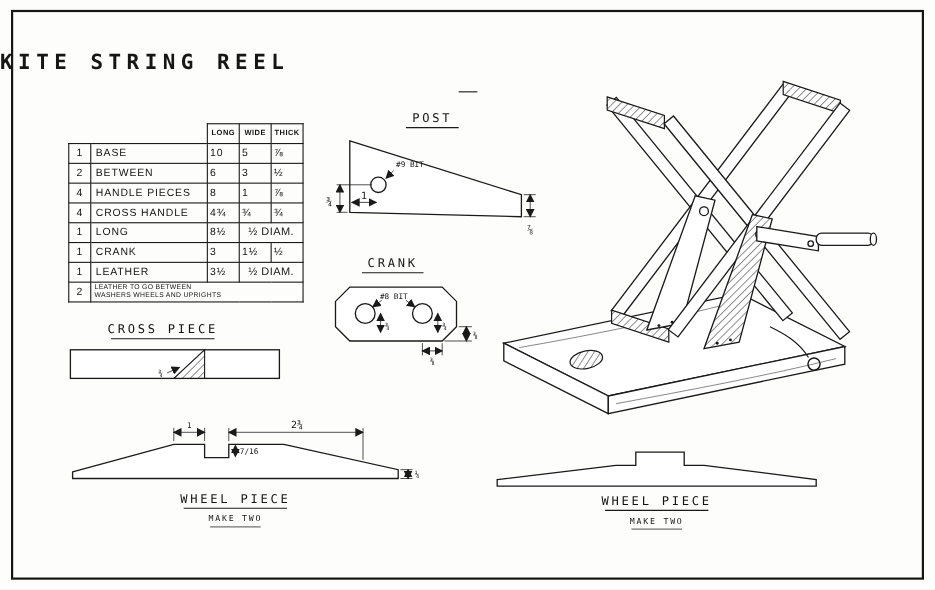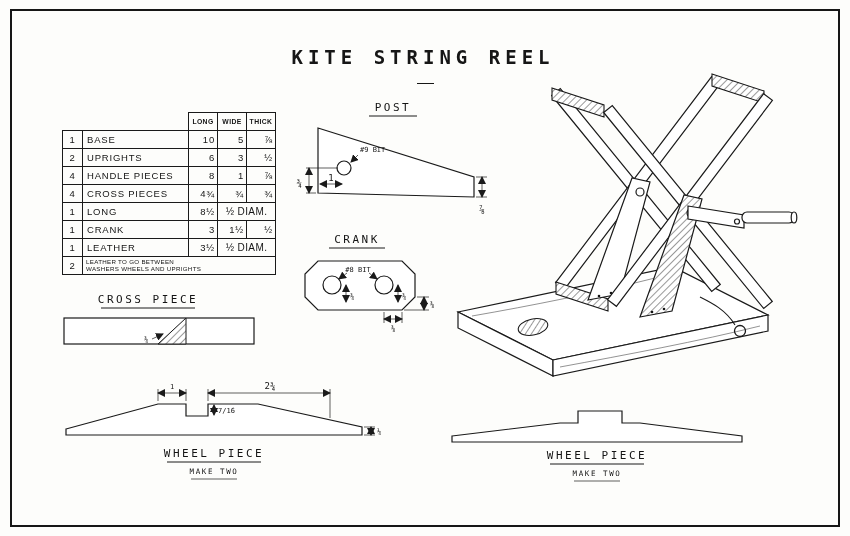--- a/index.html
+++ b/index.html
@@ -1,31 +1,31 @@
 <!DOCTYPE html>
 <html><head>
 <meta charset="utf-8">
 <style>
   html,body{margin:0;padding:0;background:#e8e8e4;}
   .sheet{position:relative;width:850px;height:536px;background:#fdfdfb;overflow:hidden;
          font-family:"DejaVu Sans Mono",monospace;color:#141414;}
   .frame{position:absolute;left:10px;top:9px;right:10px;bottom:9px;border:2px solid #161616;}
-  .title{position:absolute;left:0;right:4px;top:46px;text-align:center;font-size:19px;
+  .title{position:absolute;left:0;right:4px;top:46px;font-size:19px;
          letter-spacing:5px;font-weight:600;color:#161616;}
   .title-dash{position:absolute;left:417px;top:83px;width:17px;border-top:1.6px solid #161616;}
   .plans{position:absolute;left:0;top:0;width:850px;height:536px;}
   
   .parts{position:absolute;left:62px;top:112px;border-collapse:collapse;background:#fdfdfb;z-index:2;}
   .parts td,.parts th{border:1.2px solid #1a1a1a;font-family:"Liberation Sans",sans-serif;color:#141414;}
   .parts th{font-size:6.8px;font-weight:700;letter-spacing:.4px;padding:1px 2px;text-align:center;}
   .parts .nb{border:none;background:transparent;}
   .parts td{font-size:9.5px;letter-spacing:.8px;padding:1px 4px;height:15px;}
   .parts td.qty{text-align:center;width:13px;padding:1px 3px;}
   .parts td.name{width:97px;}
-  .parts td.num{text-align:right;width:24px;padding:0 2px;}
+  .parts td.num{text-align:left;width:24px;padding:0 2px;}
   .parts td.diam{text-align:center;font-size:10px;letter-spacing:.4px;}
   .parts td.note{font-size:6.2px;letter-spacing:.3px;line-height:1.25;padding:1px 3px;}
   
   .shape{fill:#fff;stroke:#1a1a1a;stroke-width:1.2;}
   .ln{stroke:#1a1a1a;stroke-width:1;}
   .ln-thin{stroke:#1a1a1a;stroke-width:.7;}
   .dim{stroke:#1a1a1a;stroke-width:.7;fill:none;}
   .grain{fill:none;stroke:#4a4a4a;stroke-width:.6;}
   .plans text{font-family:"DejaVu Sans Mono",monospace;fill:#141414;}
   .lbl{font-size:11px;letter-spacing:2.5px;}
@@ -187,35 +187,35 @@
     </tr>
     <tr>
       <td class="qty">1</td>
       <td class="name">BASE</td>
       <td class="num">10</td>
       <td class="num">5</td>
       <td class="num">⅞</td>
     </tr>
     <tr>
       <td class="qty">2</td>
-      <td class="name">UPRIGHTS</td>
+      <td class="name">BETWEEN</td>
       <td class="num">6</td>
       <td class="num">3</td>
       <td class="num">½</td>
     </tr>
     <tr>
       <td class="qty">4</td>
       <td class="name">HANDLE PIECES</td>
       <td class="num">8</td>
       <td class="num">1</td>
       <td class="num">⅞</td>
     </tr>
     <tr>
       <td class="qty">4</td>
-      <td class="name">CROSS PIECES</td>
+      <td class="name">CROSS HANDLE</td>
       <td class="num">4¾</td>
       <td class="num">¾</td>
       <td class="num">¾</td>
     </tr>
     <tr>
       <td class="qty">1</td>
       <td class="name">LONG</td>
       <td class="num">8½</td>
       <td class="diam" colspan="2">½ DIAM.</td>
     </tr>

